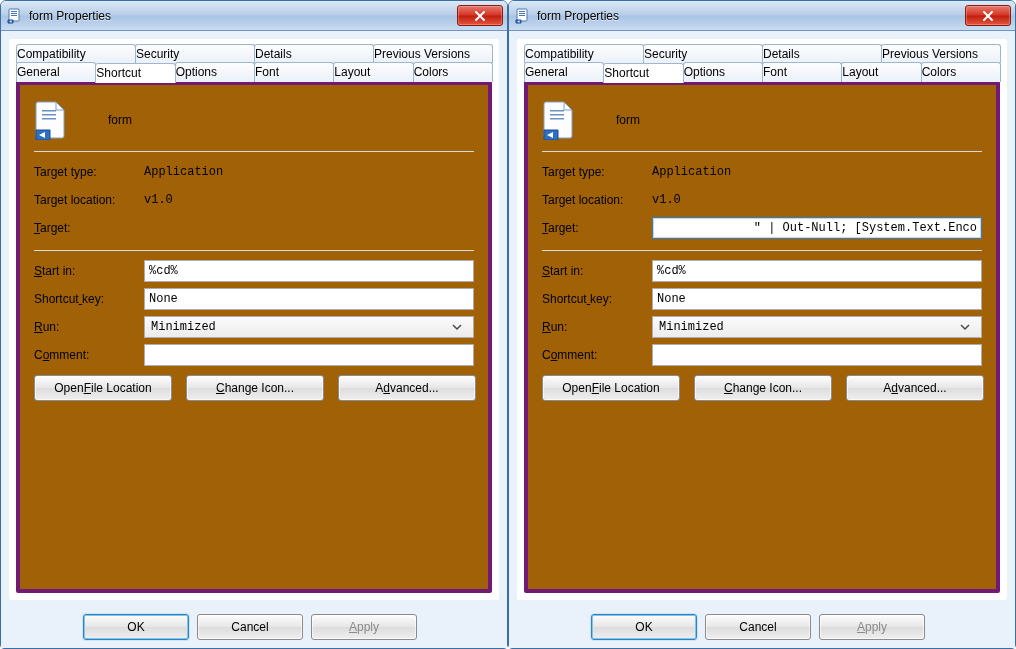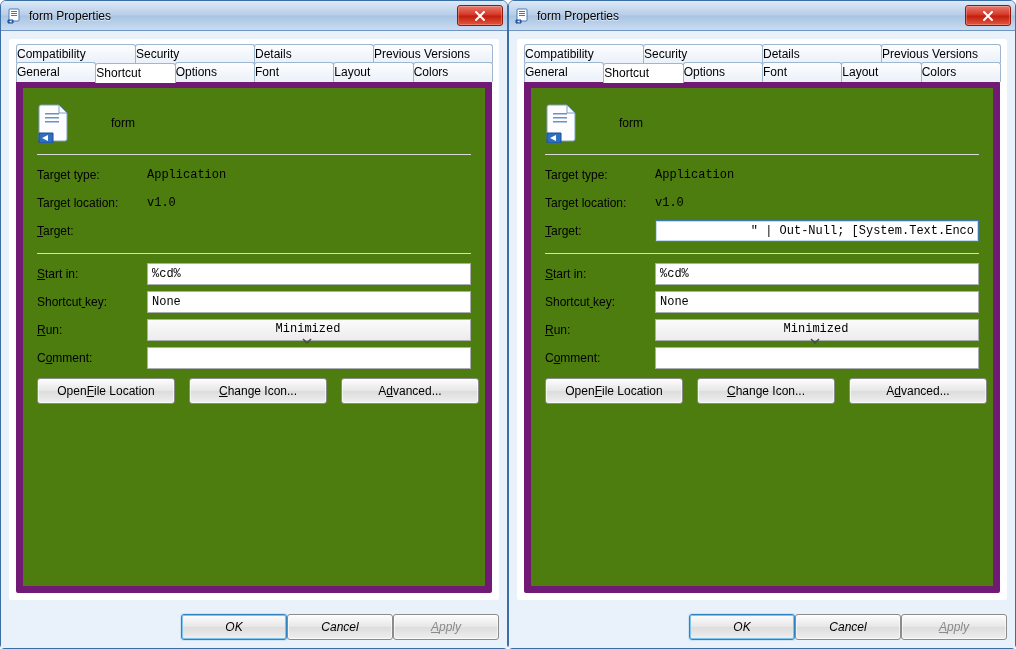--- a/index.html
+++ b/index.html
@@ -104,26 +104,26 @@
     top: 1px;
     padding-top:2px;
     padding-bottom:3px;
   }
   .tab-row.row1 .tab { flex:1; }
   .tab-row.row2 .tab { flex:1; }
   .tab-row.row2 {
     margin-top: -1px;
   }
   .tab-pane {
-    border: 7px solid #701a75;
+    border: 4px solid #701a75;
     border-radius: 0 2px 2px 2px;
     margin-top: -1px;
     flex:1;
     padding: 14px 14px 10px 14px;
-    background:#4d7c0f;
+    background:#a16207;
   }
   
   .file-header {
     display:flex;
     align-items:center;
     gap: 40px;
     height: 42px;
   }
   .file-icon {
     width: 34px; height: 40px;
@@ -162,21 +162,20 @@
   input.text.focus {
     border-color:#3d7bad;
     box-shadow: 0 0 0 1px rgba(100,160,220,.4) inset;
   }
   .combo {
     display:flex;
     align-items:center;
     justify-content: space-between;
     background: linear-gradient(#fbfbfb,#ececec);
     padding-right:8px;
-    flex-direction:column;
   }
   .combo .combo-text { padding-left:2px; }
   .combo .combo-arrow {
     width:16px; height:16px;
     display:flex; align-items:center; justify-content:center;
   }
   .btn-row {
     display:flex;
     gap: 14px;
     margin-top: 8px;
@@ -194,23 +193,23 @@
     color:#000;
     box-shadow: inset 0 0 0 1px rgba(255,255,255,.6);
     display:flex; align-items:center; justify-content:center;
   }
   .btn.small { min-width: 88px; }
 
   
   .footer {
     padding: 6px 8px 8px 0;
     display:flex;
-    justify-content: flex-end;
+    justify-content: center;
+    gap: 8px;
     background: linear-gradient(#e9f1fb,#e9f1fb);
-    font-style: italic;
   }
   .footer .btn { min-width: 88px; }
   .btn.default {
     border-color:#2f83c1;
     box-shadow: inset 0 0 0 1px #7fc4ee, 0 0 0 1px rgba(55,140,200,.15);
   }
   .btn.disabled { color:#8a8a8a; }
 
   .tab-strip-wrap{
     background:#fff;

